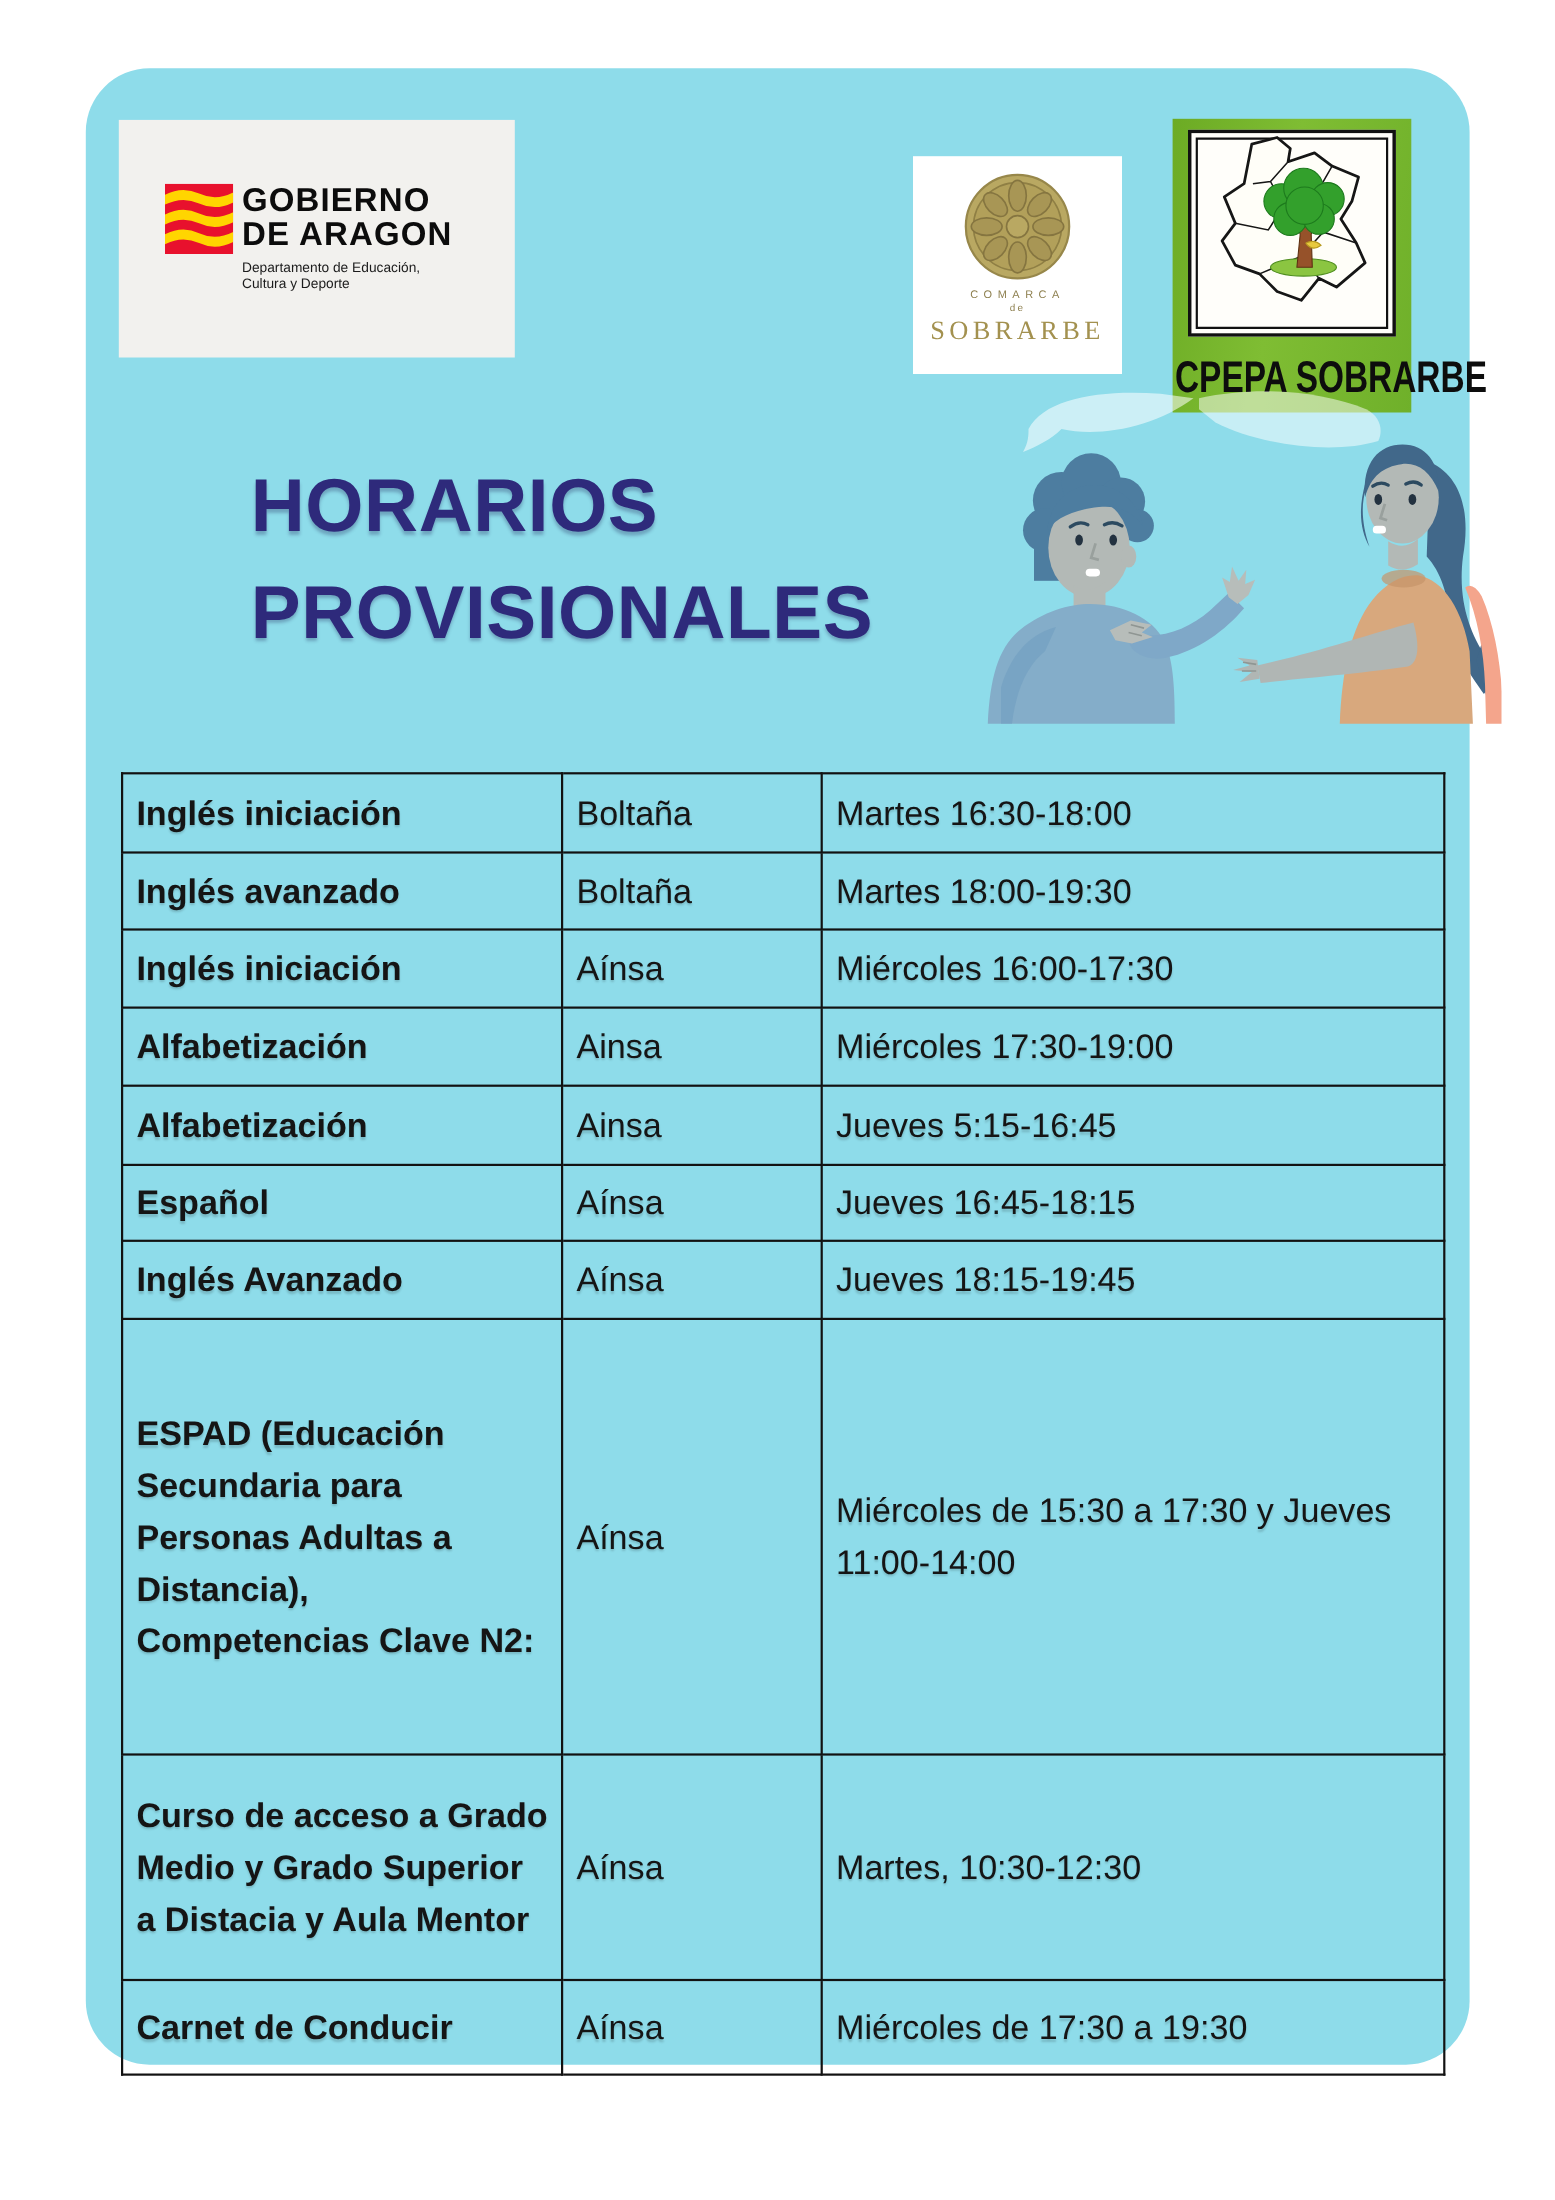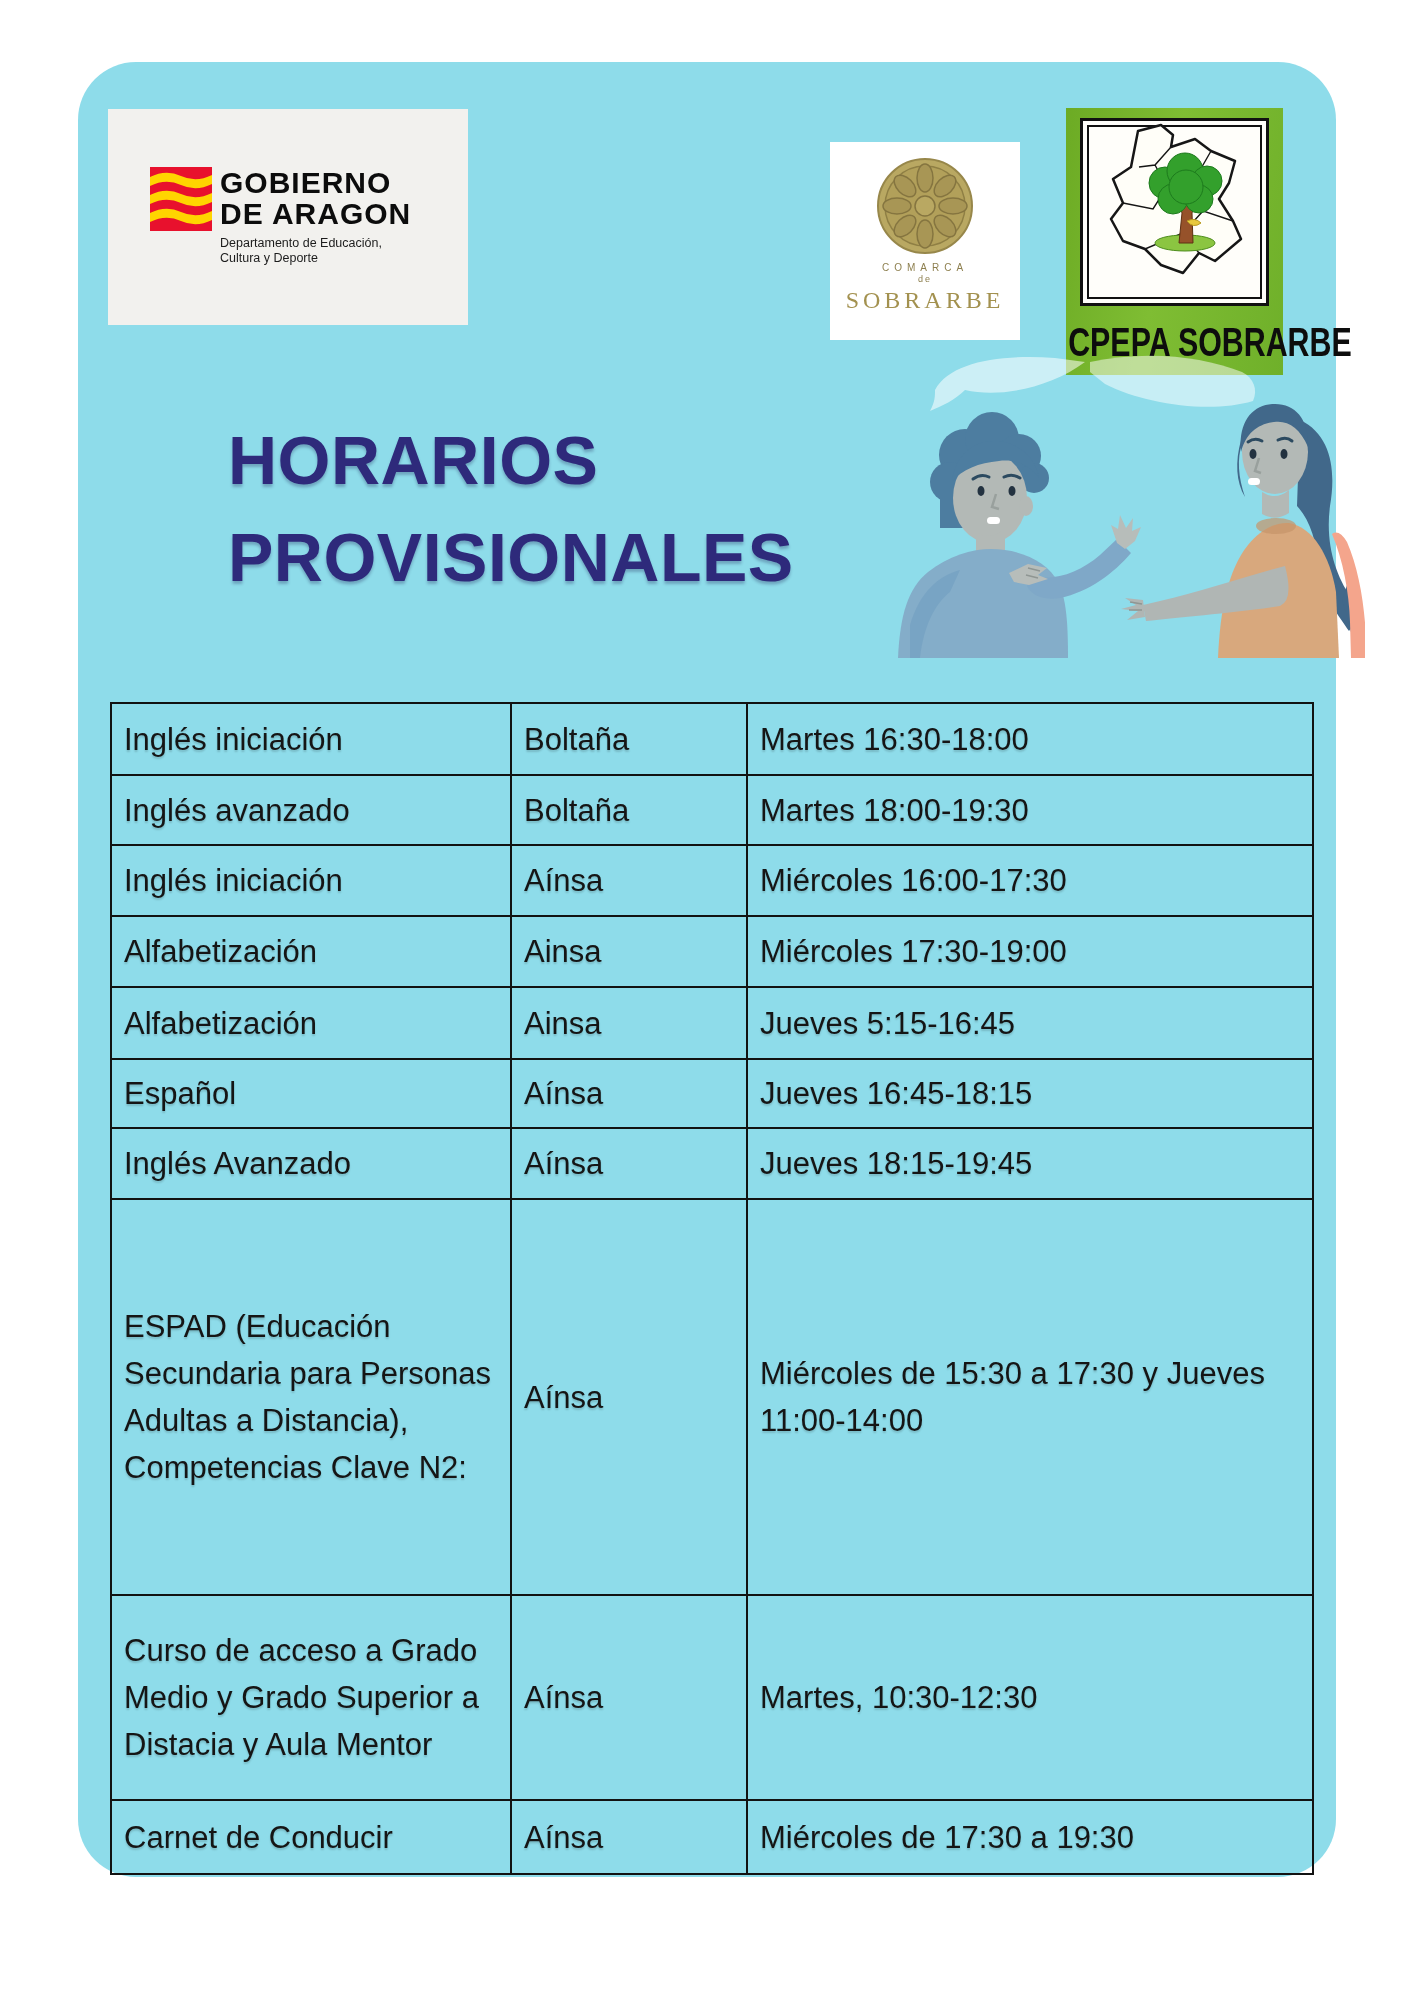--- a/index.html
+++ b/index.html
@@ -37,21 +37,21 @@
 
   
   .people{position:absolute;left:880px;top:320px;width:485px;height:385px;}
 
   
   .sched{position:absolute;left:110px;top:702px;}
   table{border-collapse:collapse;table-layout:fixed;width:1202px;}
   td{border:2.5px solid #121212;font-size:31px;color:#151515;vertical-align:middle;
      padding:4px 12px;line-height:47px;overflow:hidden;
      text-shadow:0 2px 2px rgba(0,0,0,0.16);}
-  td.c-course{font-weight:normal;border-radius:32px;}
+  td.c-course{font-weight:bold;border-radius:32px;}
 </style>
 </head>
 <body>
 
 <div class="page">
   <div class="panel"></div>
 
   <div class="aragon-box">
     <div class="aragon-row">
       <svg class="aragon-flag" viewBox="0 0 62 64">
@@ -216,21 +216,21 @@
           <tr style="height: 396px; margin-top: 29px;">
             <td class="c-course">ESPAD (Educación Secundaria para Personas Adultas a Distancia), Competencias Clave N2:</td>
             <td class="c-loc">Aínsa</td>
             <td class="c-time">Miércoles de 15:30 a 17:30 y Jueves 11:00-14:00</td>
           </tr>
           <tr style="height: 205px;">
             <td class="c-course">Curso de acceso a Grado Medio y Grado Superior  a Distacia y Aula Mentor</td>
             <td class="c-loc">Aínsa</td>
             <td class="c-time">Martes, 10:30-12:30</td>
           </tr>
-          <tr style="height: 74px;">
+          <tr style="height: 86px;">
             <td class="c-course">Carnet de Conducir</td>
             <td class="c-loc">Aínsa</td>
             <td class="c-time">Miércoles de 17:30 a 19:30</td>
           </tr>
         </tbody>
     </table>
   </div>
 </div>
 
 </body></html>

